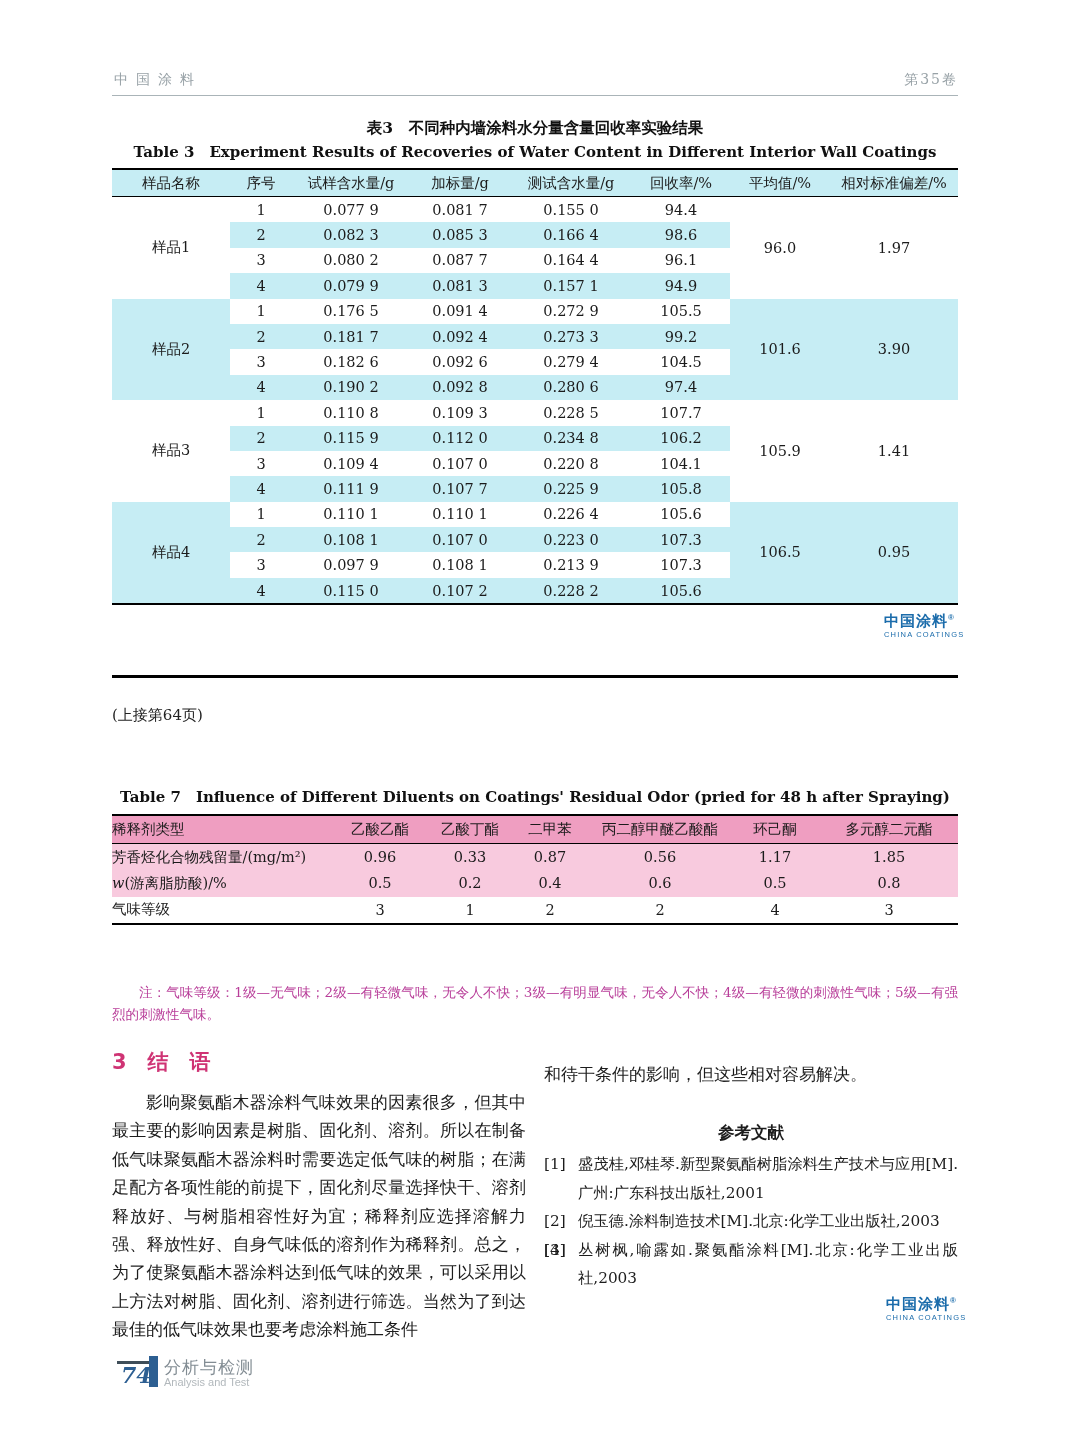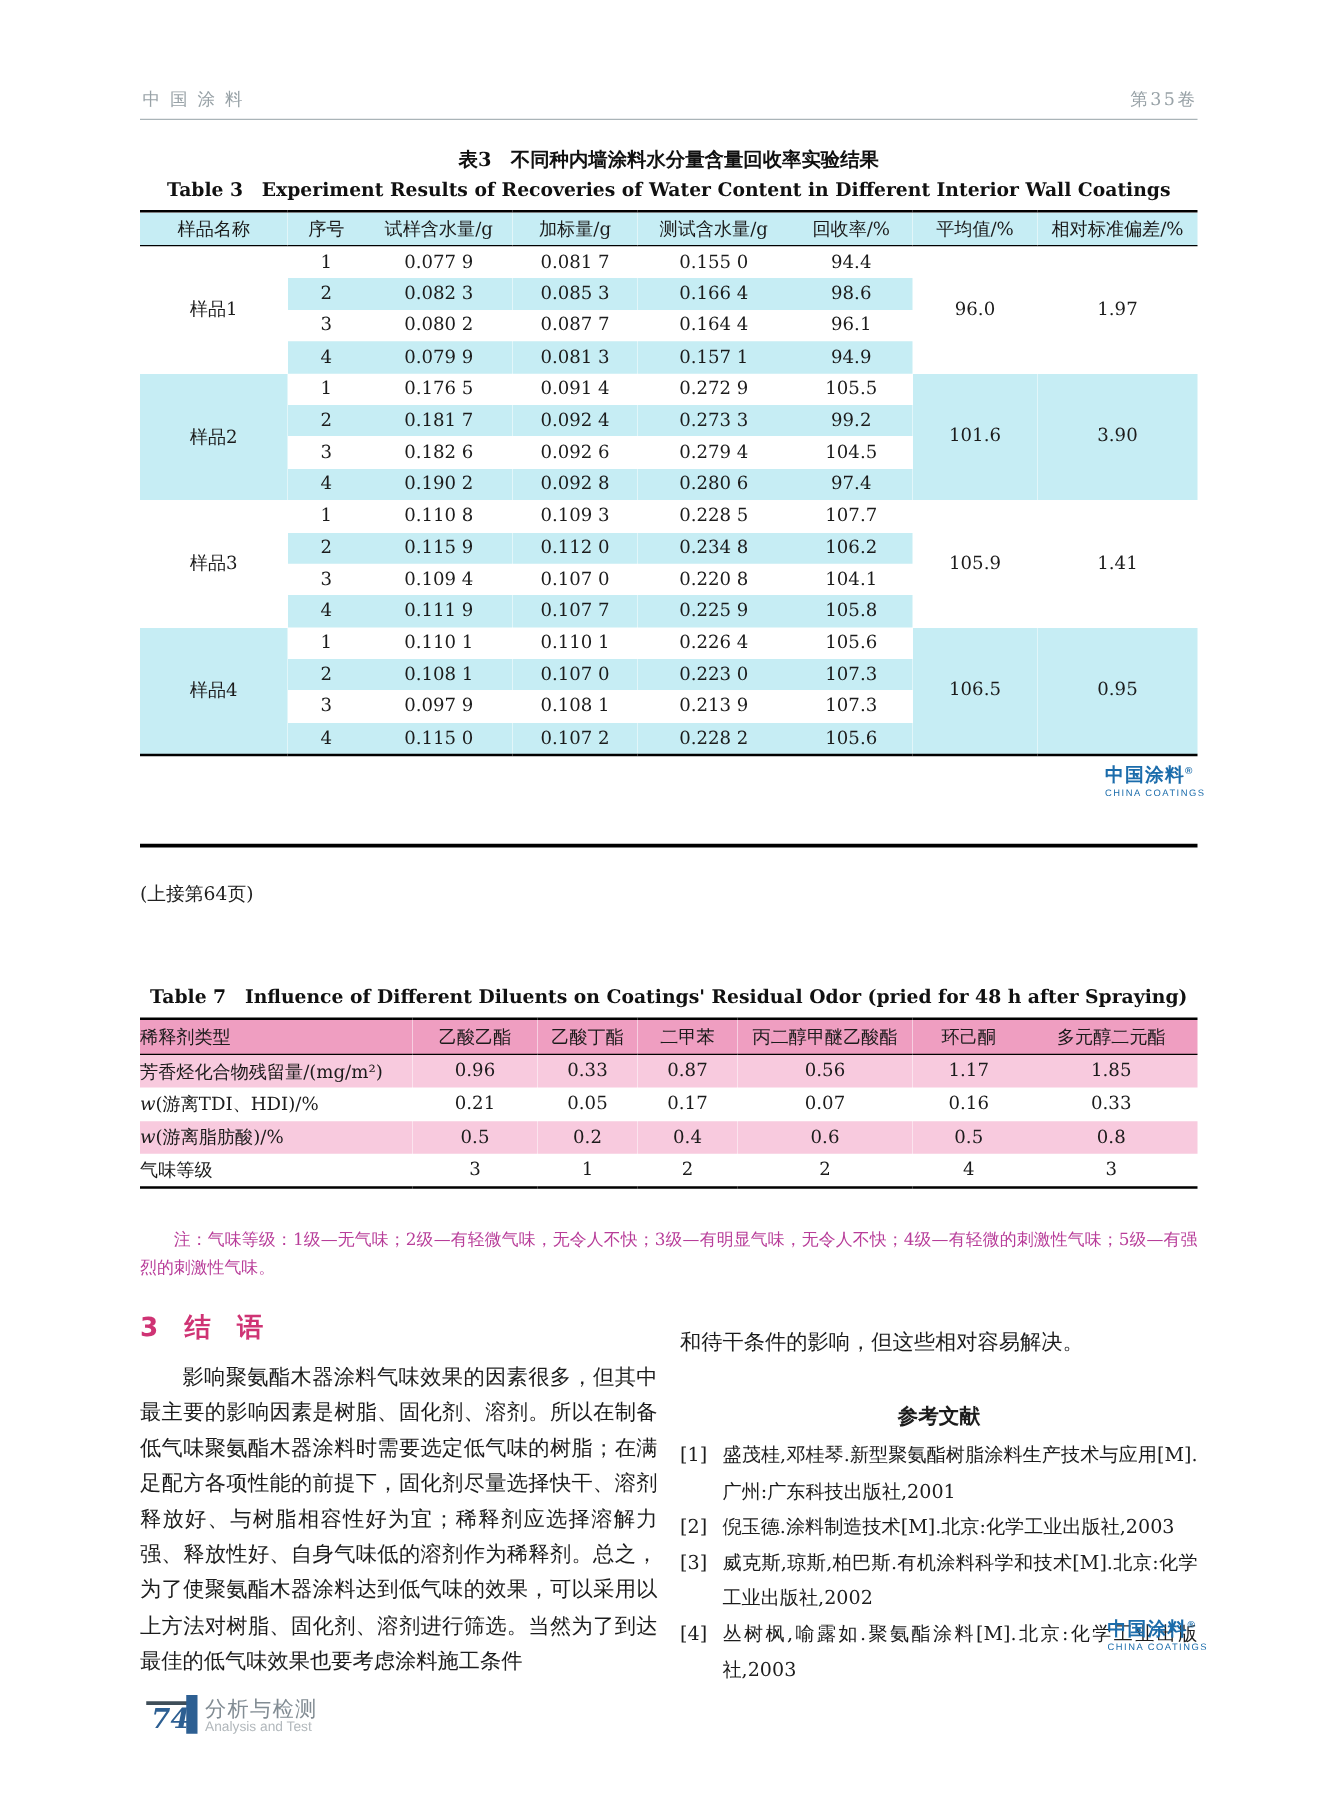--- a/index.html
+++ b/index.html
@@ -275,29 +275,20 @@
     <tbody>
         <tr class="pink">
           <td class="lbl">芳香烃化合物残留量/(mg/m²)</td>
           <td>0.96</td>
           <td>0.33</td>
           <td>0.87</td>
           <td>0.56</td>
           <td>1.17</td>
           <td>1.85</td>
         </tr>
-        <tr>
-          <td class="lbl"><i>w</i>(游离TDI、HDI)/%</td>
-          <td>0.21</td>
-          <td>0.05</td>
-          <td>0.17</td>
-          <td>0.07</td>
-          <td>0.16</td>
-          <td>0.33</td>
-        </tr>
         <tr class="pink">
           <td class="lbl"><i>w</i>(游离脂肪酸)/%</td>
           <td>0.5</td>
           <td>0.2</td>
           <td>0.4</td>
           <td>0.6</td>
           <td>0.5</td>
           <td>0.8</td>
         </tr>
         <tr>
@@ -321,21 +312,21 @@
   </div>
 
   <div class="abs body-col col-right">
     <p>和待干条件的影响，但这些相对容易解决。</p>
   </div>
 
   <div class="abs ref-head">参考文献</div>
   <div class="abs refs">
       <div class="ref-item"><span class="ref-no">[1]</span><span>盛茂桂,邓桂琴.新型聚氨酯树脂涂料生产技术与应用[M].广州:广东科技出版社,2001</span></div>
       <div class="ref-item"><span class="ref-no">[2]</span><span>倪玉德.涂料制造技术[M].北京:化学工业出版社,2003</span></div>
-      <div class="ref-item"><span class="ref-no">[3]</span><span>威克斯,琼斯,柏巴斯.有机涂料科学和技术[M].北京:化学工业出版社,2002</span></div>
+      <div class="ref-item"><span class="ref-no">[3]</span></div>
       <div class="ref-item"><span class="ref-no">[4]</span><span>丛树枫,喻露如.聚氨酯涂料[M].北京:化学工业出版社,2003</span></div>
     </div>
 
   <div class="abs logo logo2">
     <div class="lg-main"><span>中国涂料</span><span class="lg-reg">®</span></div>
     <div class="lg-sub">CHINA COATINGS</div>
   </div>
 
   <div class="abs f-line"></div>
   <div class="abs f-num">74</div>

